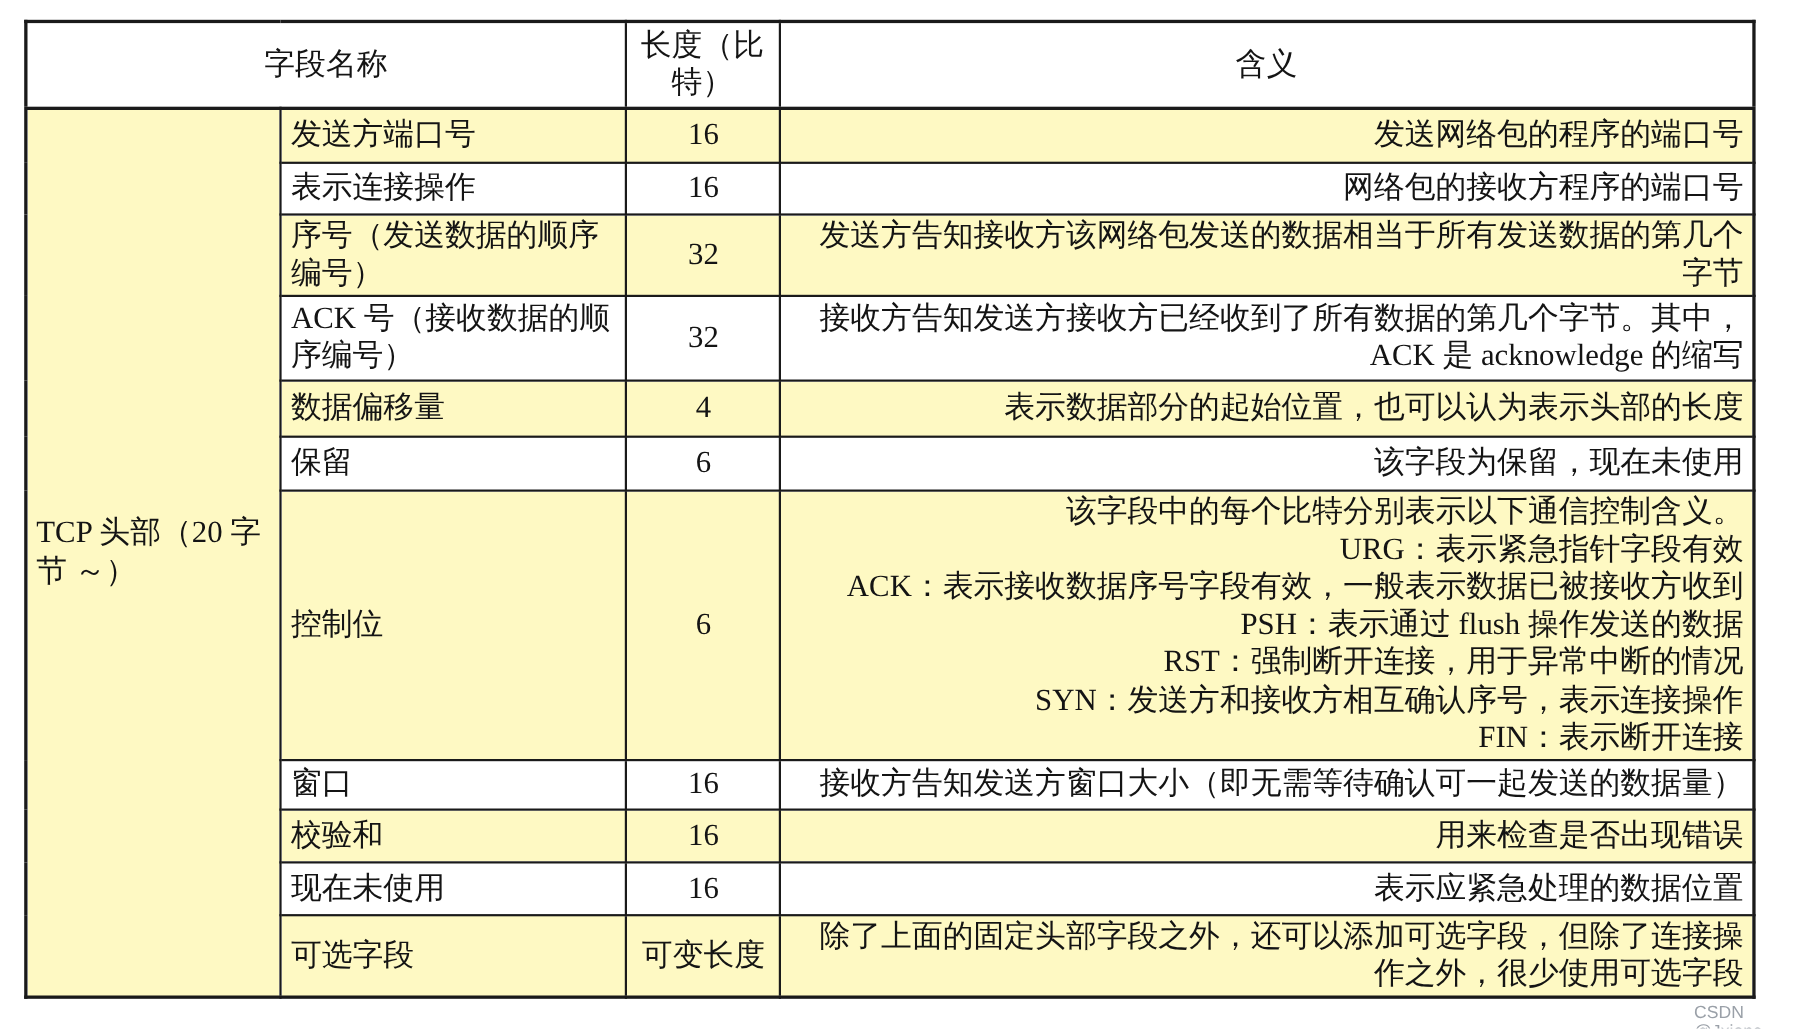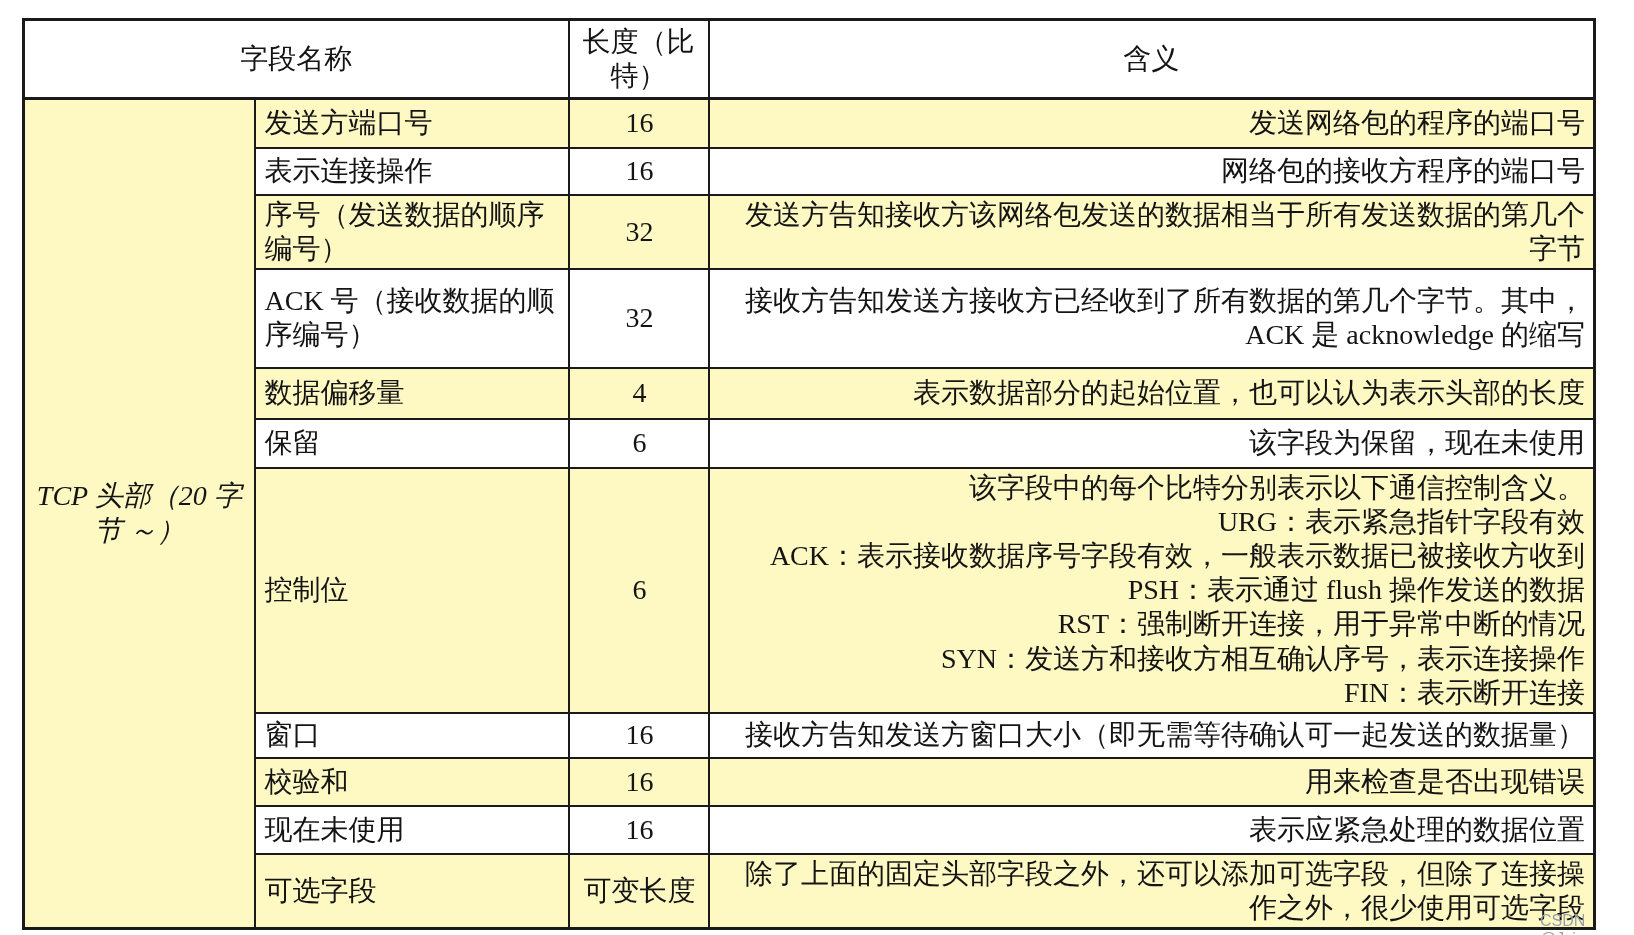--- a/index.html
+++ b/index.html
@@ -36,24 +36,23 @@
   }
   .tcp-table thead th {
     font-weight: normal;
     text-align: center;
     padding: 2px 6px;
     background: #ffffff;
     border-bottom-width: 3px;
   }
   td.cell-group {
     background: #edf1f8;
-    text-align: center;
+    text-align: left;
     padding: 2px 8px;
     vertical-align: middle;
-    font-style: italic;
   }
   td.cell-field {
     text-align: left;
     padding: 2px 10px 2px 9px;
   }
   td.cell-length {
     text-align: center;
     padding: 2px 6px 2px 8px;
   }
   td.cell-meaning {
@@ -101,21 +100,21 @@
       <tr class="plain" style="height:47px">
         <td class="cell-field">表示连接操作</td>
         <td class="cell-length">16</td>
         <td class="cell-meaning">网络包的接收方程序的端口号</td>
       </tr>
       <tr class="shaded" style="height:70px">
         <td class="cell-field">序号（发送数据的顺序编号）</td>
         <td class="cell-length">32</td>
         <td class="cell-meaning">发送方告知接收方该网络包发送的数据相当于所有发送数据的第几个字节</td>
       </tr>
-      <tr class="plain" style="height:99px">
+      <tr class="plain" style="height:77px">
         <td class="cell-field">ACK 号（接收数据的顺序编号）</td>
         <td class="cell-length">32</td>
         <td class="cell-meaning">接收方告知发送方接收方已经收到了所有数据的第几个字节。其中，ACK 是 acknowledge 的缩写</td>
       </tr>
       <tr class="shaded" style="height:51px">
         <td class="cell-field">数据偏移量</td>
         <td class="cell-length">4</td>
         <td class="cell-meaning">表示数据部分的起始位置，也可以认为表示头部的长度</td>
       </tr>
       <tr class="plain" style="height:49px">

